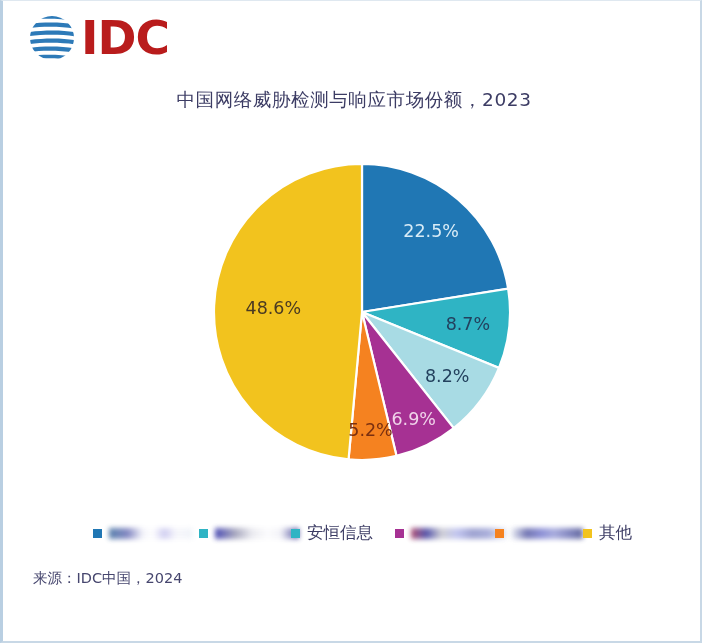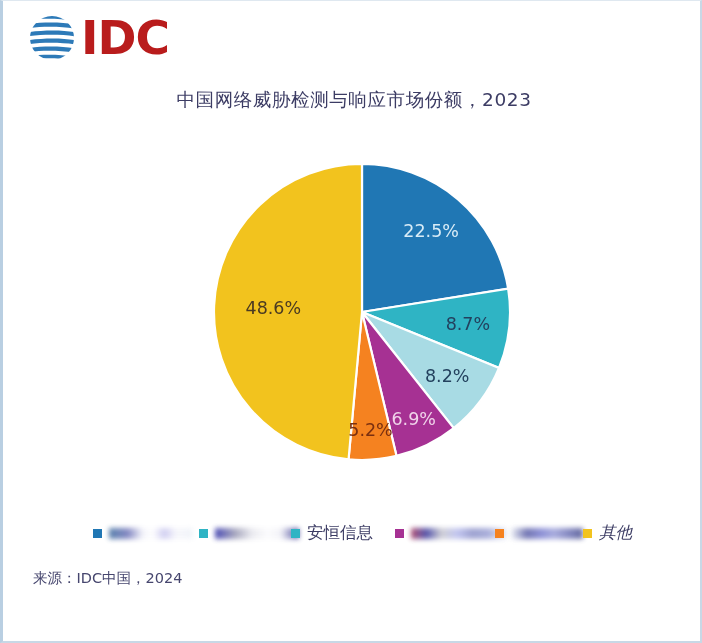--- a/index.html
+++ b/index.html
@@ -208,21 +208,21 @@
         <span class="legend-label">安恒信息</span>
       </div>
       <div class="legend-item redacted" style="left: 392px;">
         <span class="legend-marker" style="background: rgb(166, 49, 147);"></span>
         <span class="redact-bar r3"></span>
       </div>
       <div class="legend-item redacted" style="left: 492px;">
         <span class="legend-marker" style="background: rgb(245, 130, 32);"></span>
         <span class="redact-bar r4"></span>
       </div>
-      <div class="legend-item" style="left: 580px; font-style: italic;">
+      <div class="legend-item" style="left: 580px;">
         <span class="legend-marker" style="background: rgb(242, 195, 30);"></span>
         <span class="legend-label">其他</span>
       </div>
     </div>
 
   <div class="footer">
     <div class="footer-line">来源：IDC中国，2024</div>
   </div>
 
 </div>

